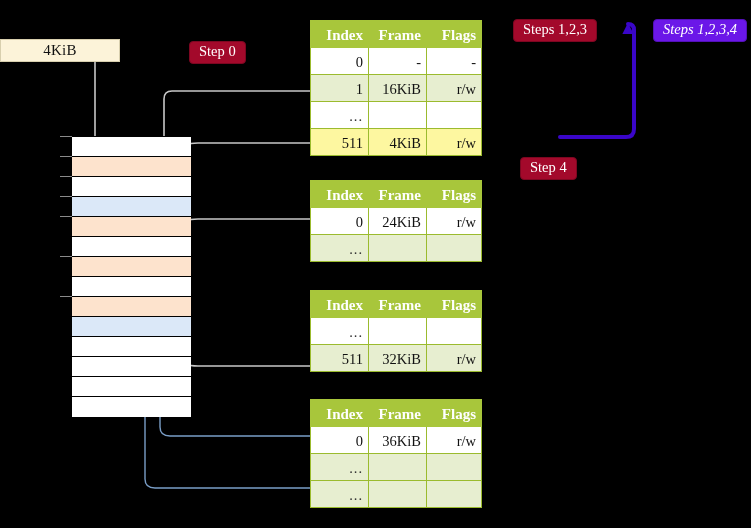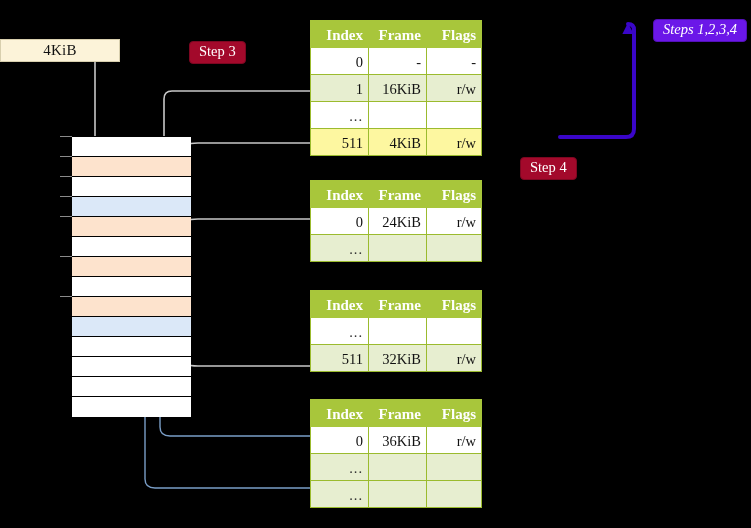--- a/index.html
+++ b/index.html
@@ -202,21 +202,22 @@
 
     <g>
       <path d="M560,137 L626,137 Q634,137 634,129 L634,30 Q634,24 628,24" stroke="#3a06c9" stroke-width="4" fill="none" stroke-linecap="round" marker-end="url(#ahead-violet)"></path>
     </g>
   </svg>
 
   <div class="kib-box">
     <span>4KiB</span>
   </div>
 
-  <div class="pill pill-red" id="pill-step0">Step 3</div>
+  <div class="pill pill-red" id="pill-step0">Step 0</div>
+  <div class="pill pill-red" id="pill-step123">Steps 1,2,3</div>
   <div class="pill pill-blue" id="pill-step1234">Steps 1,2,3,4</div>
   <div class="pill pill-red" id="pill-step4">Step 4</div>
 
   <div id="memcol">
     <div class="memrow" style="top:0px"></div>
     <div class="memrow orange" style="top:20px"></div>
     <div class="memrow" style="top:40px"></div>
     <div class="memrow blue" style="top:60px"></div>
     <div class="memrow orange" style="top:80px"></div>
     <div class="memrow" style="top:100px"></div>

